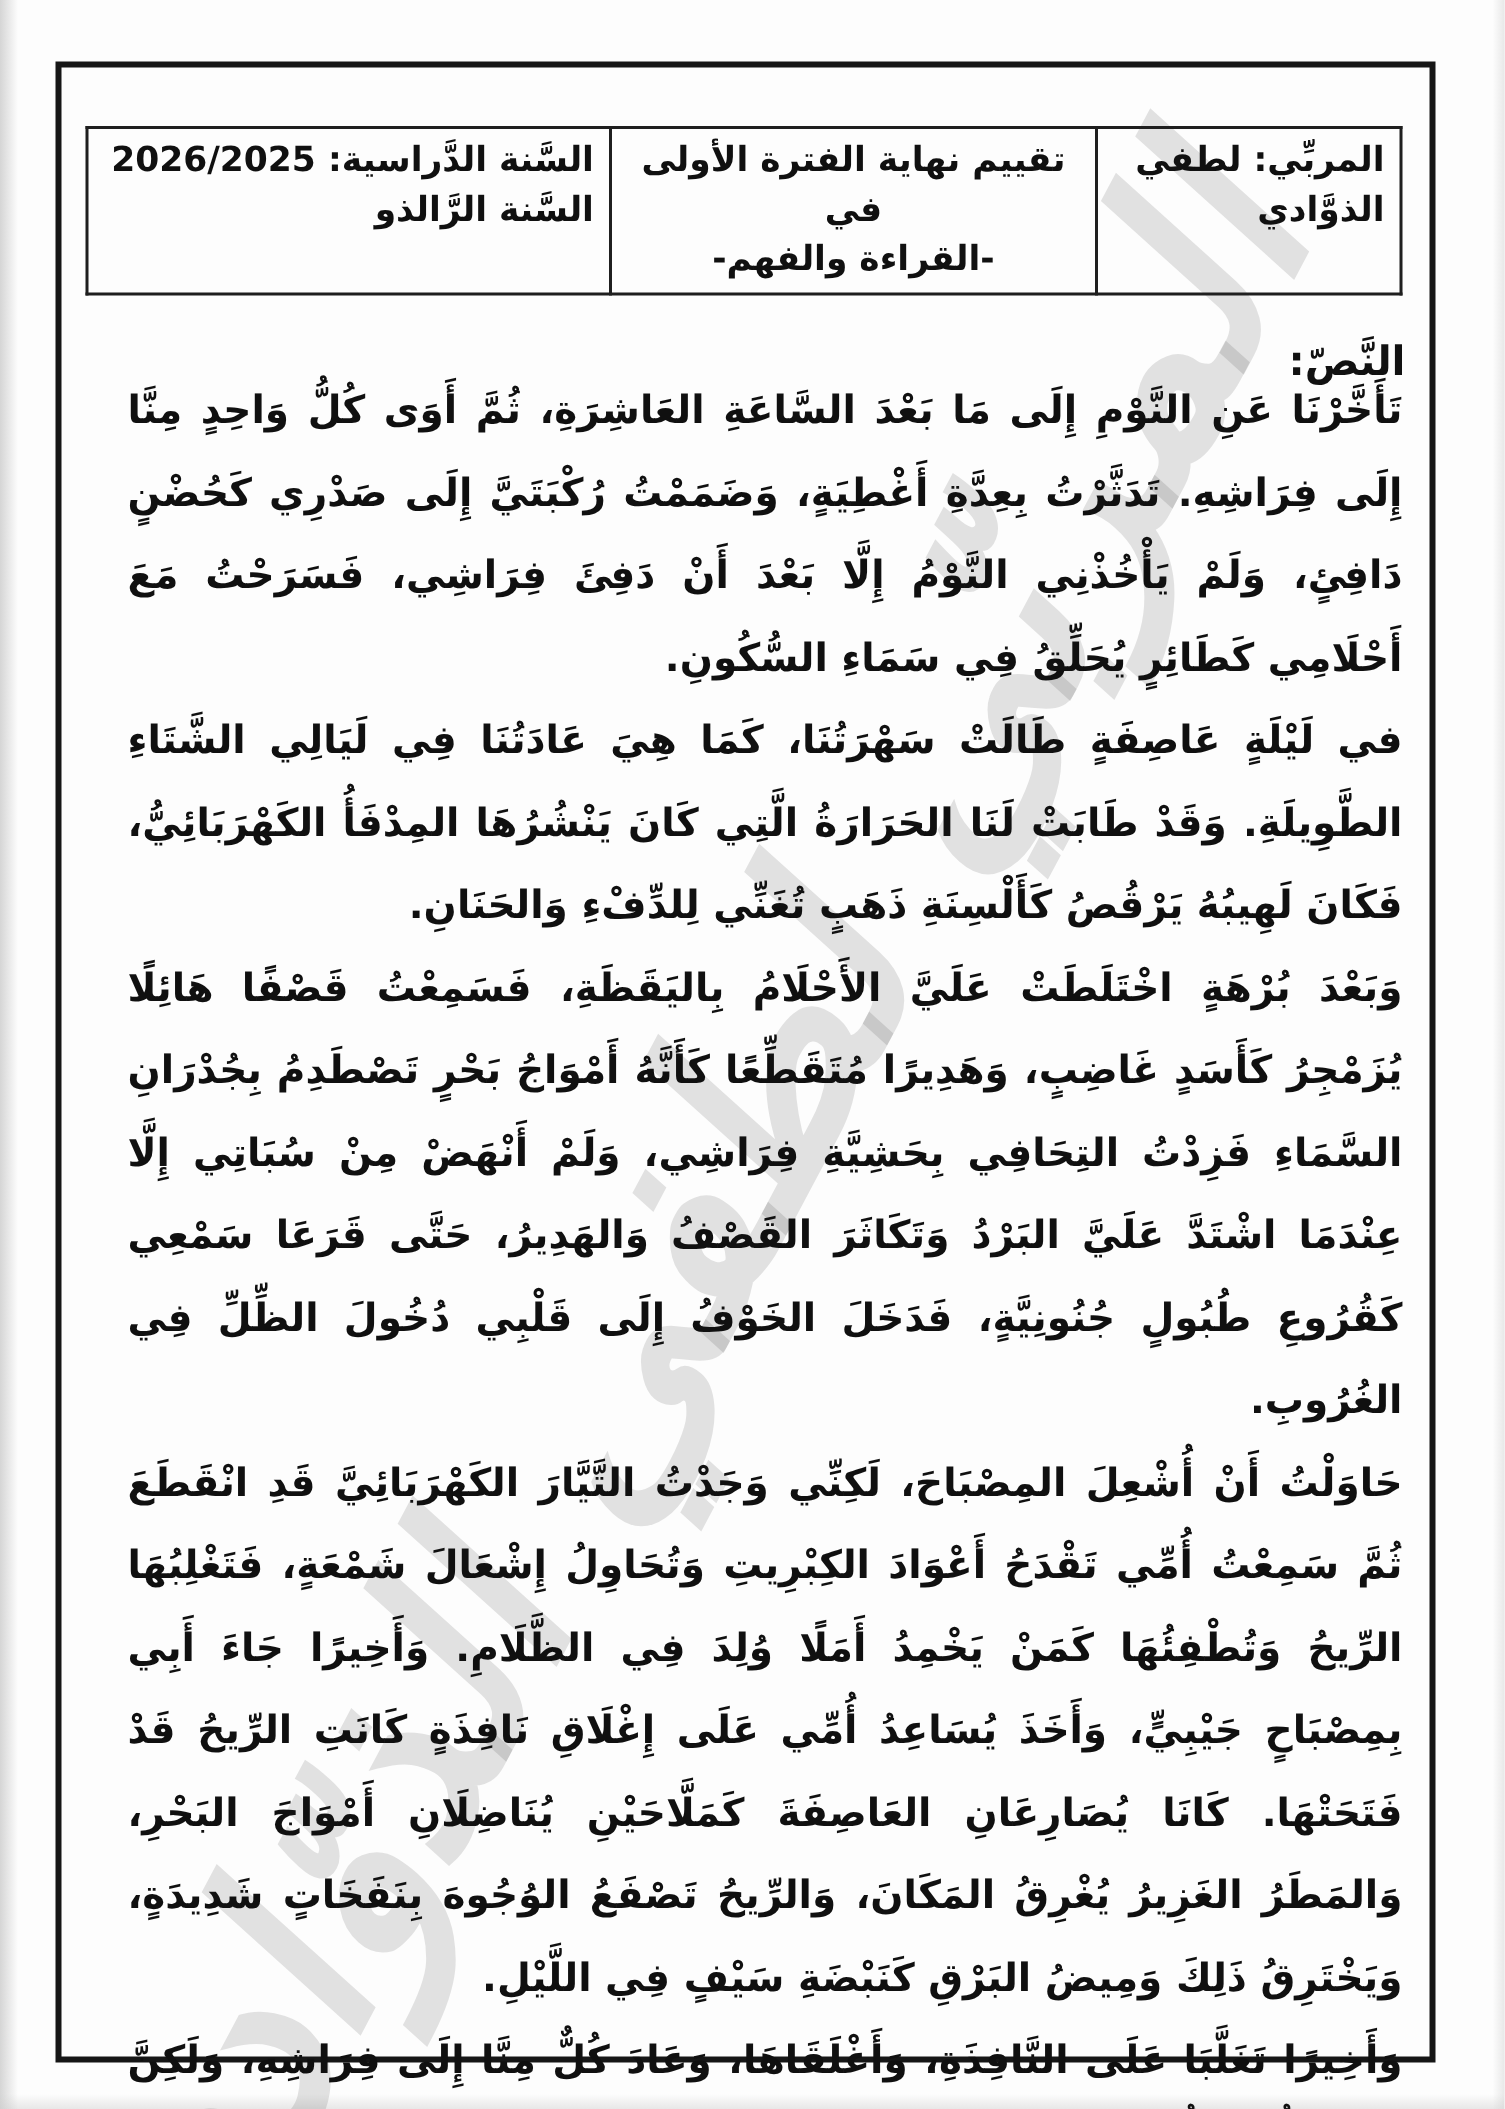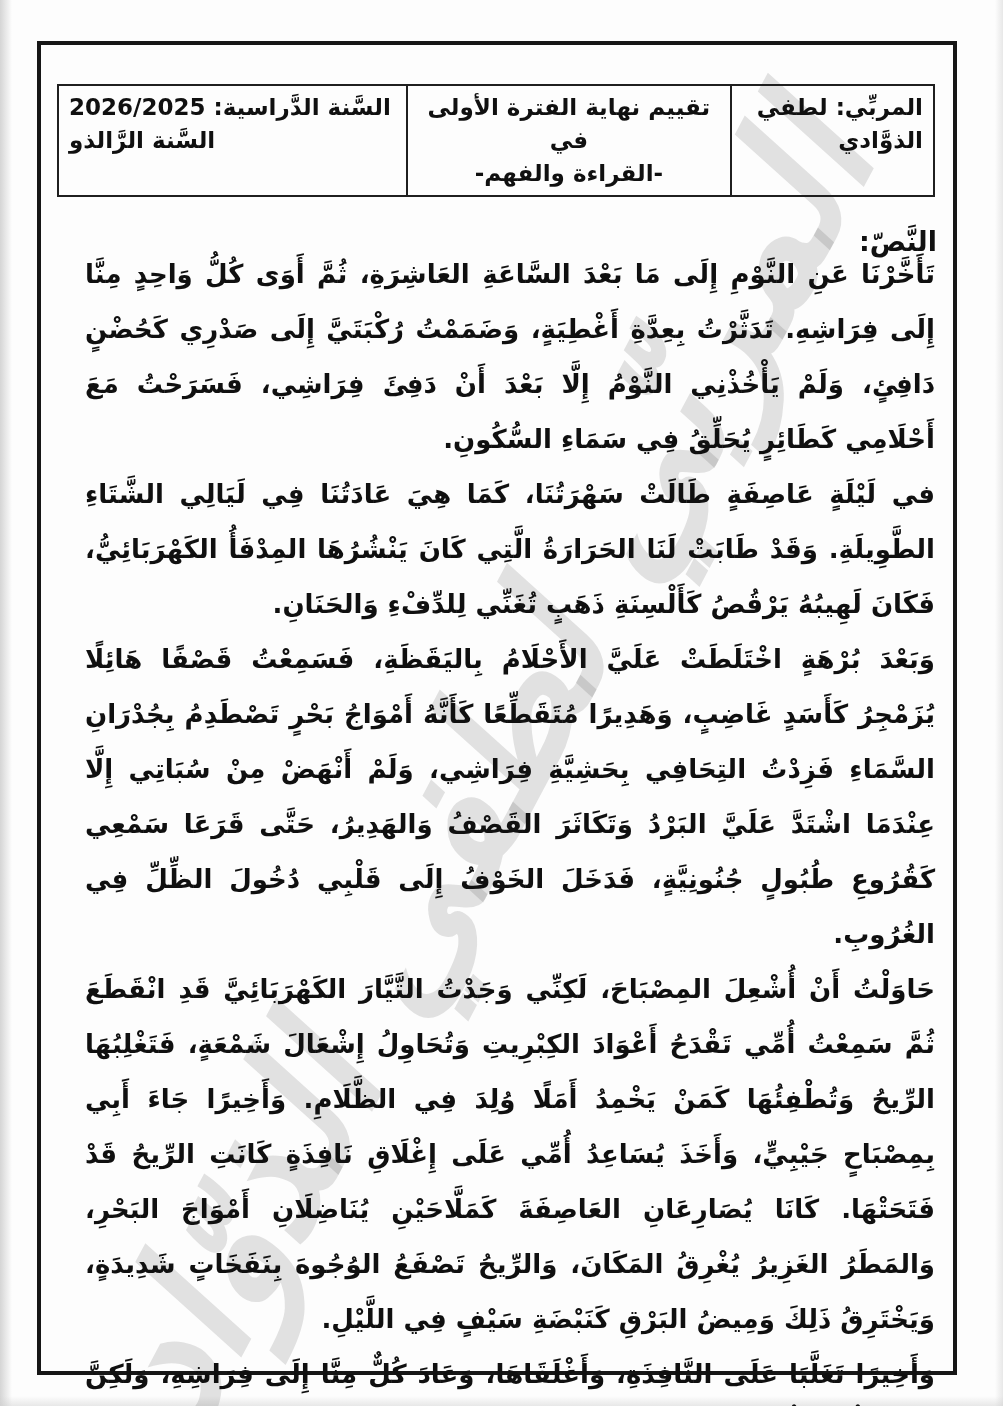--- a/index.html
+++ b/index.html
@@ -83,21 +83,21 @@
     font-size: 23px;
     color: #101010;
     vertical-align: top;
     padding: 5px 10px;
     height: 62px;
     box-sizing: border-box;
     line-height: 33px;
   }
   td.cell-educator { width: 195px; text-align: right; }
   td.cell-title    { width: 311px; text-align: center; margin-left: 20px; }
-  td.cell-year     { width: 335px; text-align: left; }
+  td.cell-year     { width: 335px; text-align: right; }
 
   .text-label {
     position: absolute;
     right: 66px;
     top: 206px;
     direction: rtl;
     font-size: 27px;
     font-weight: bold;
     z-index: 3;
     margin-top: 20px;

